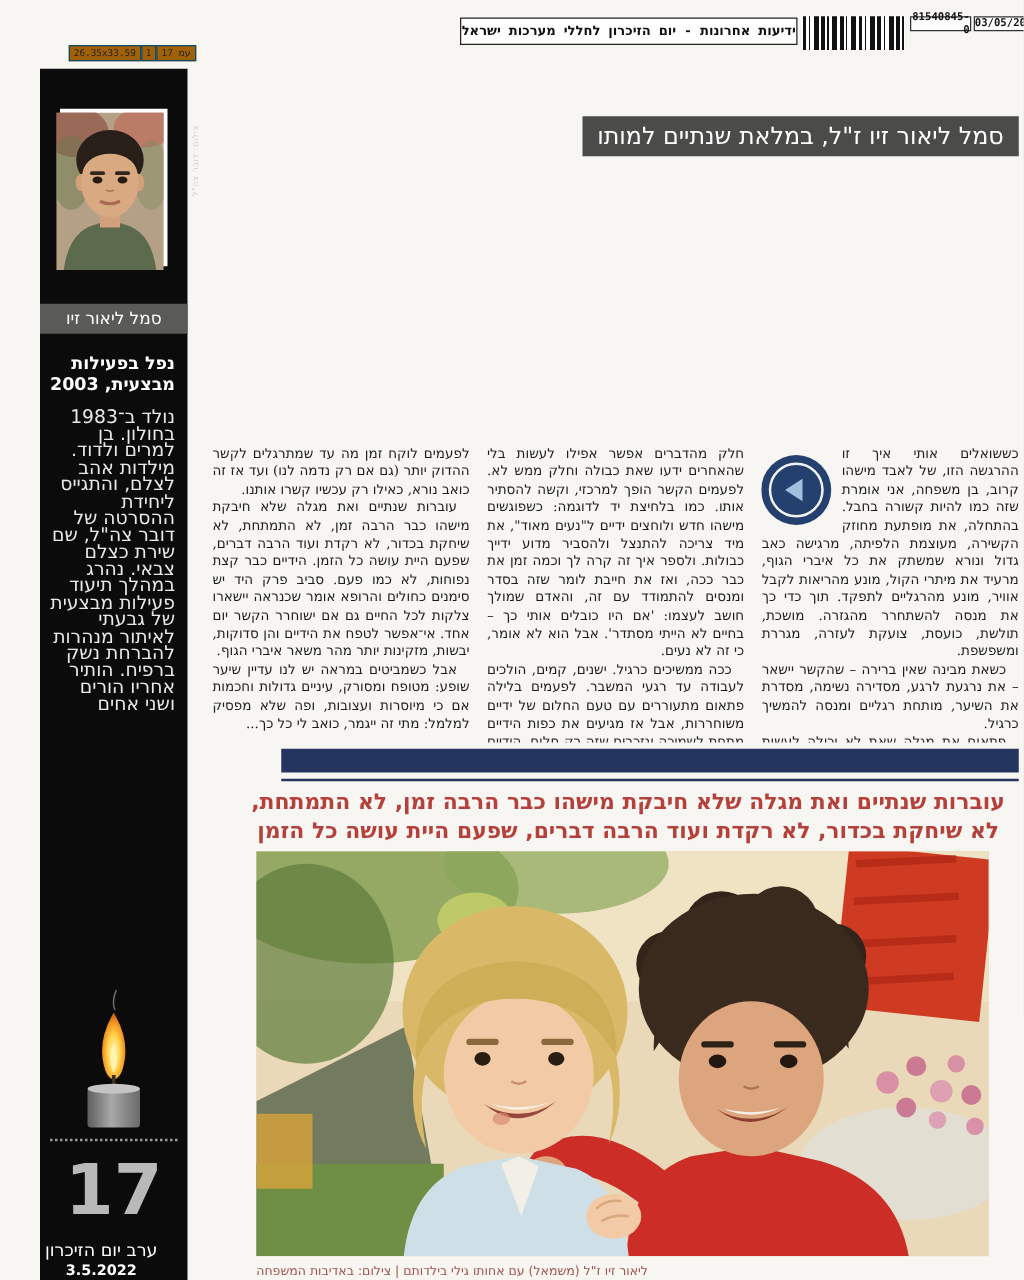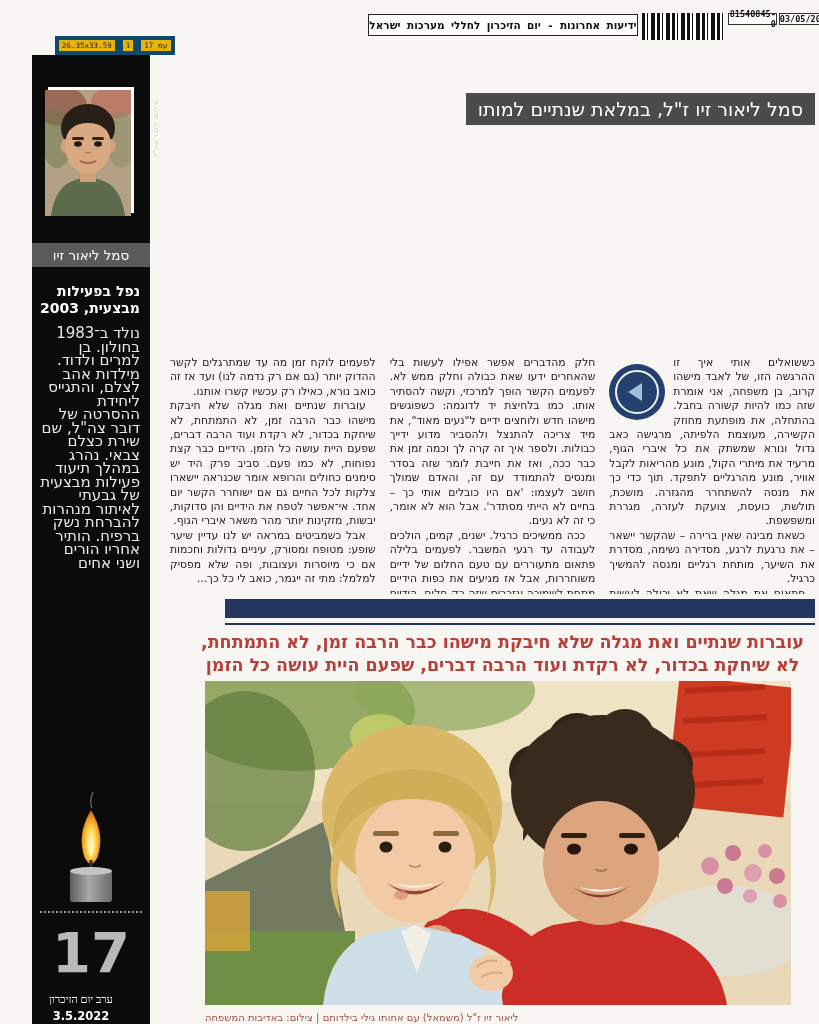--- a/index.html
+++ b/index.html
@@ -11,38 +11,38 @@
   .prod-title{position:absolute;top:14px;left:368px;width:270px;height:22px;border:1px solid #222;
       background:#fff;display:flex;align-items:center;justify-content:center;
       font-family:"DejaVu Sans Mono","DejaVu Sans",monospace;font-size:10.5px;font-weight:bold;color:#111;
       white-space:nowrap;overflow:hidden;direction:rtl;}
   .barcode{position:absolute;top:13px;left:642px;width:82px;height:27px;background:
       repeating-linear-gradient(90deg,#111 0 3px,#fff 3px 5px,#111 5px 6px,#fff 6px 9px,#111 9px 13px,#fff 13px 15px);}
   .prod-dates{position:absolute;top:13px;left:728px;width:104px;display:flex;flex-direction:row;gap:2px;text-align:right;}
   .prod-dates .box{border:1px solid #333;background:#fff;height:12px;display:flex;align-items:center;justify-content:center;
       font-family:"DejaVu Sans Mono","DejaVu Sans",monospace;font-size:8.5px;font-weight:bold;color:#111;}
   .prod-meta{position:absolute;top:36px;left:55px;display:flex;direction:ltr;gap:0;}
-  .prod-meta .m{border:4px solid #0c4a6e;background:#eab308;font-family:"DejaVu Sans Mono","DejaVu Sans",monospace;
+  .prod-meta .m{border:1px solid #0c4a6e;background:#a16207;font-family:"DejaVu Sans Mono","DejaVu Sans",monospace;
       font-size:7.5px;color:#222;padding:1px 3px;white-space:nowrap;}
 
   
   .sidebar{position:absolute;top:55px;left:32px;width:118px;height:969px;background:#0b0b0b;color:#fff;padding-left:34px;}
   .portrait-frame{position:absolute;top:32px;left:16px;width:86px;height:126px;background:#fff;padding:3px;}
   .portrait-frame svg{display:block;width:86px;height:126px;}
   .vcredit{position:absolute;top:70px;left:104px;color:#cfcfcf;font-size:6.5px;white-space:nowrap;
       transform:rotate(-90deg);transform-origin:left top;letter-spacing:.5px;}
   .name-plate{position:absolute;top:188px;left:0;width:118px;height:24px;background:#5a5a58;
       display:flex;align-items:center;justify-content:center;font-size:13.5px;color:#fff;}
   .sb-title{position:absolute;top:228px;right:10px;left:8px;font-size:14px;font-weight:bold;line-height:17px;text-align:right;}
   .sb-bio{position:absolute;top:272px;right:10px;left:8px;font-size:15px;line-height:13.5px;color:#e8e8e8;text-align:right;}
   .candle{position:absolute;top:735px;left:0;width:118px;height:118px;display:flex;align-items:flex-end;justify-content:center;}
   .dotline{position:absolute;top:856px;left:8px;right:8px;border-top:2px dotted #9a9a9a;}
   .big-page-num{position:absolute;top:868px;left:0;width:118px;text-align:center;
       font-size:56px;font-weight:bold;color:#b9b9b9;line-height:60px;}
-  .sb-foot1{position:absolute;top:938px;left:0;width:98px;text-align:center;font-size:11px;color:#fff;font-family:Liberation Serif, serif;}
+  .sb-foot1{position:absolute;top:938px;left:0;width:98px;text-align:center;font-size:14px;color:#fff;}
   .sb-foot2{position:absolute;top:954px;left:0;width:98px;text-align:center;font-size:11.5px;font-weight:bold;color:#fff;}
 
   
   .kicker{position:absolute;top:64px;right:4px;left:170px;text-align:right;
       font-size:19px;font-weight:bold;color:#111;padding-left:4px;}
   .kicker-inner{padding-left:4px;}
   .sub-box{position:absolute;top:93px;right:4px;height:32px;background:#4b4b49;color:#fff;
       display:flex;align-items:center;padding:0 12px;font-size:19px;white-space:nowrap;}
   .headline{position:absolute;top:134px;right:4px;left:170px;color:#0d0d0d;
       font-family:"DejaVu Serif","DejaVu Sans",serif;font-style:italic;font-weight:bold;

